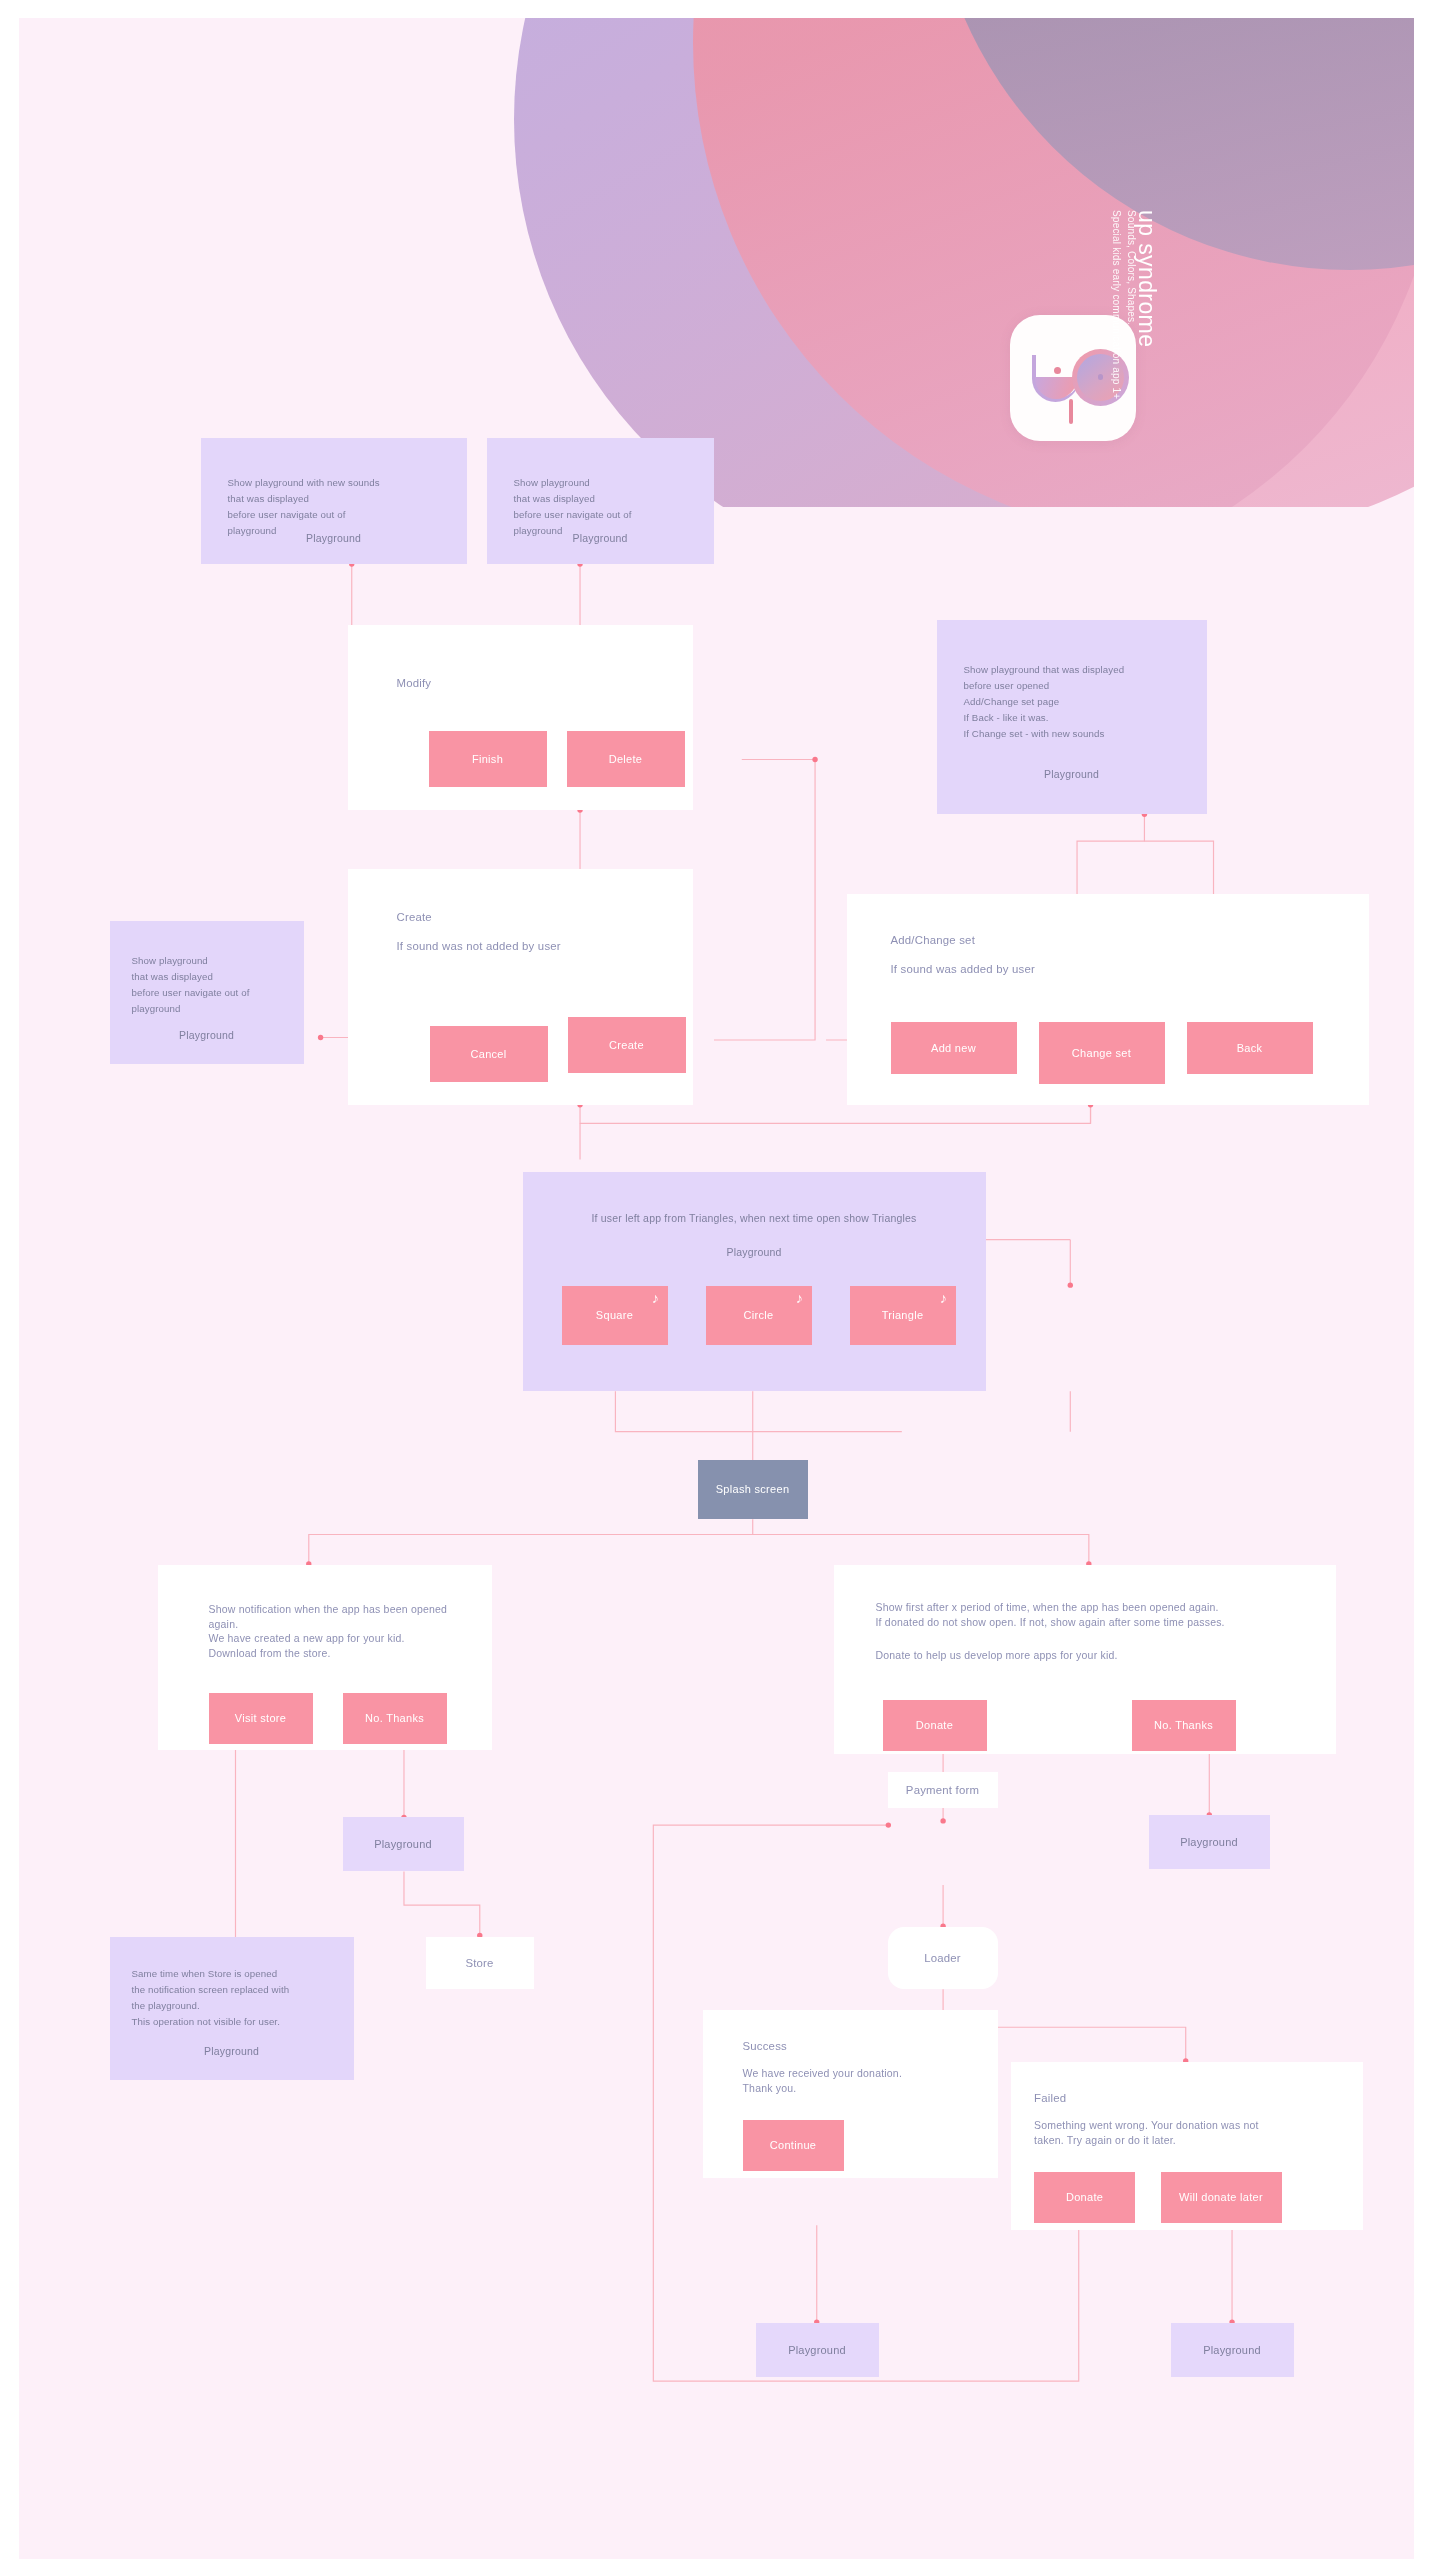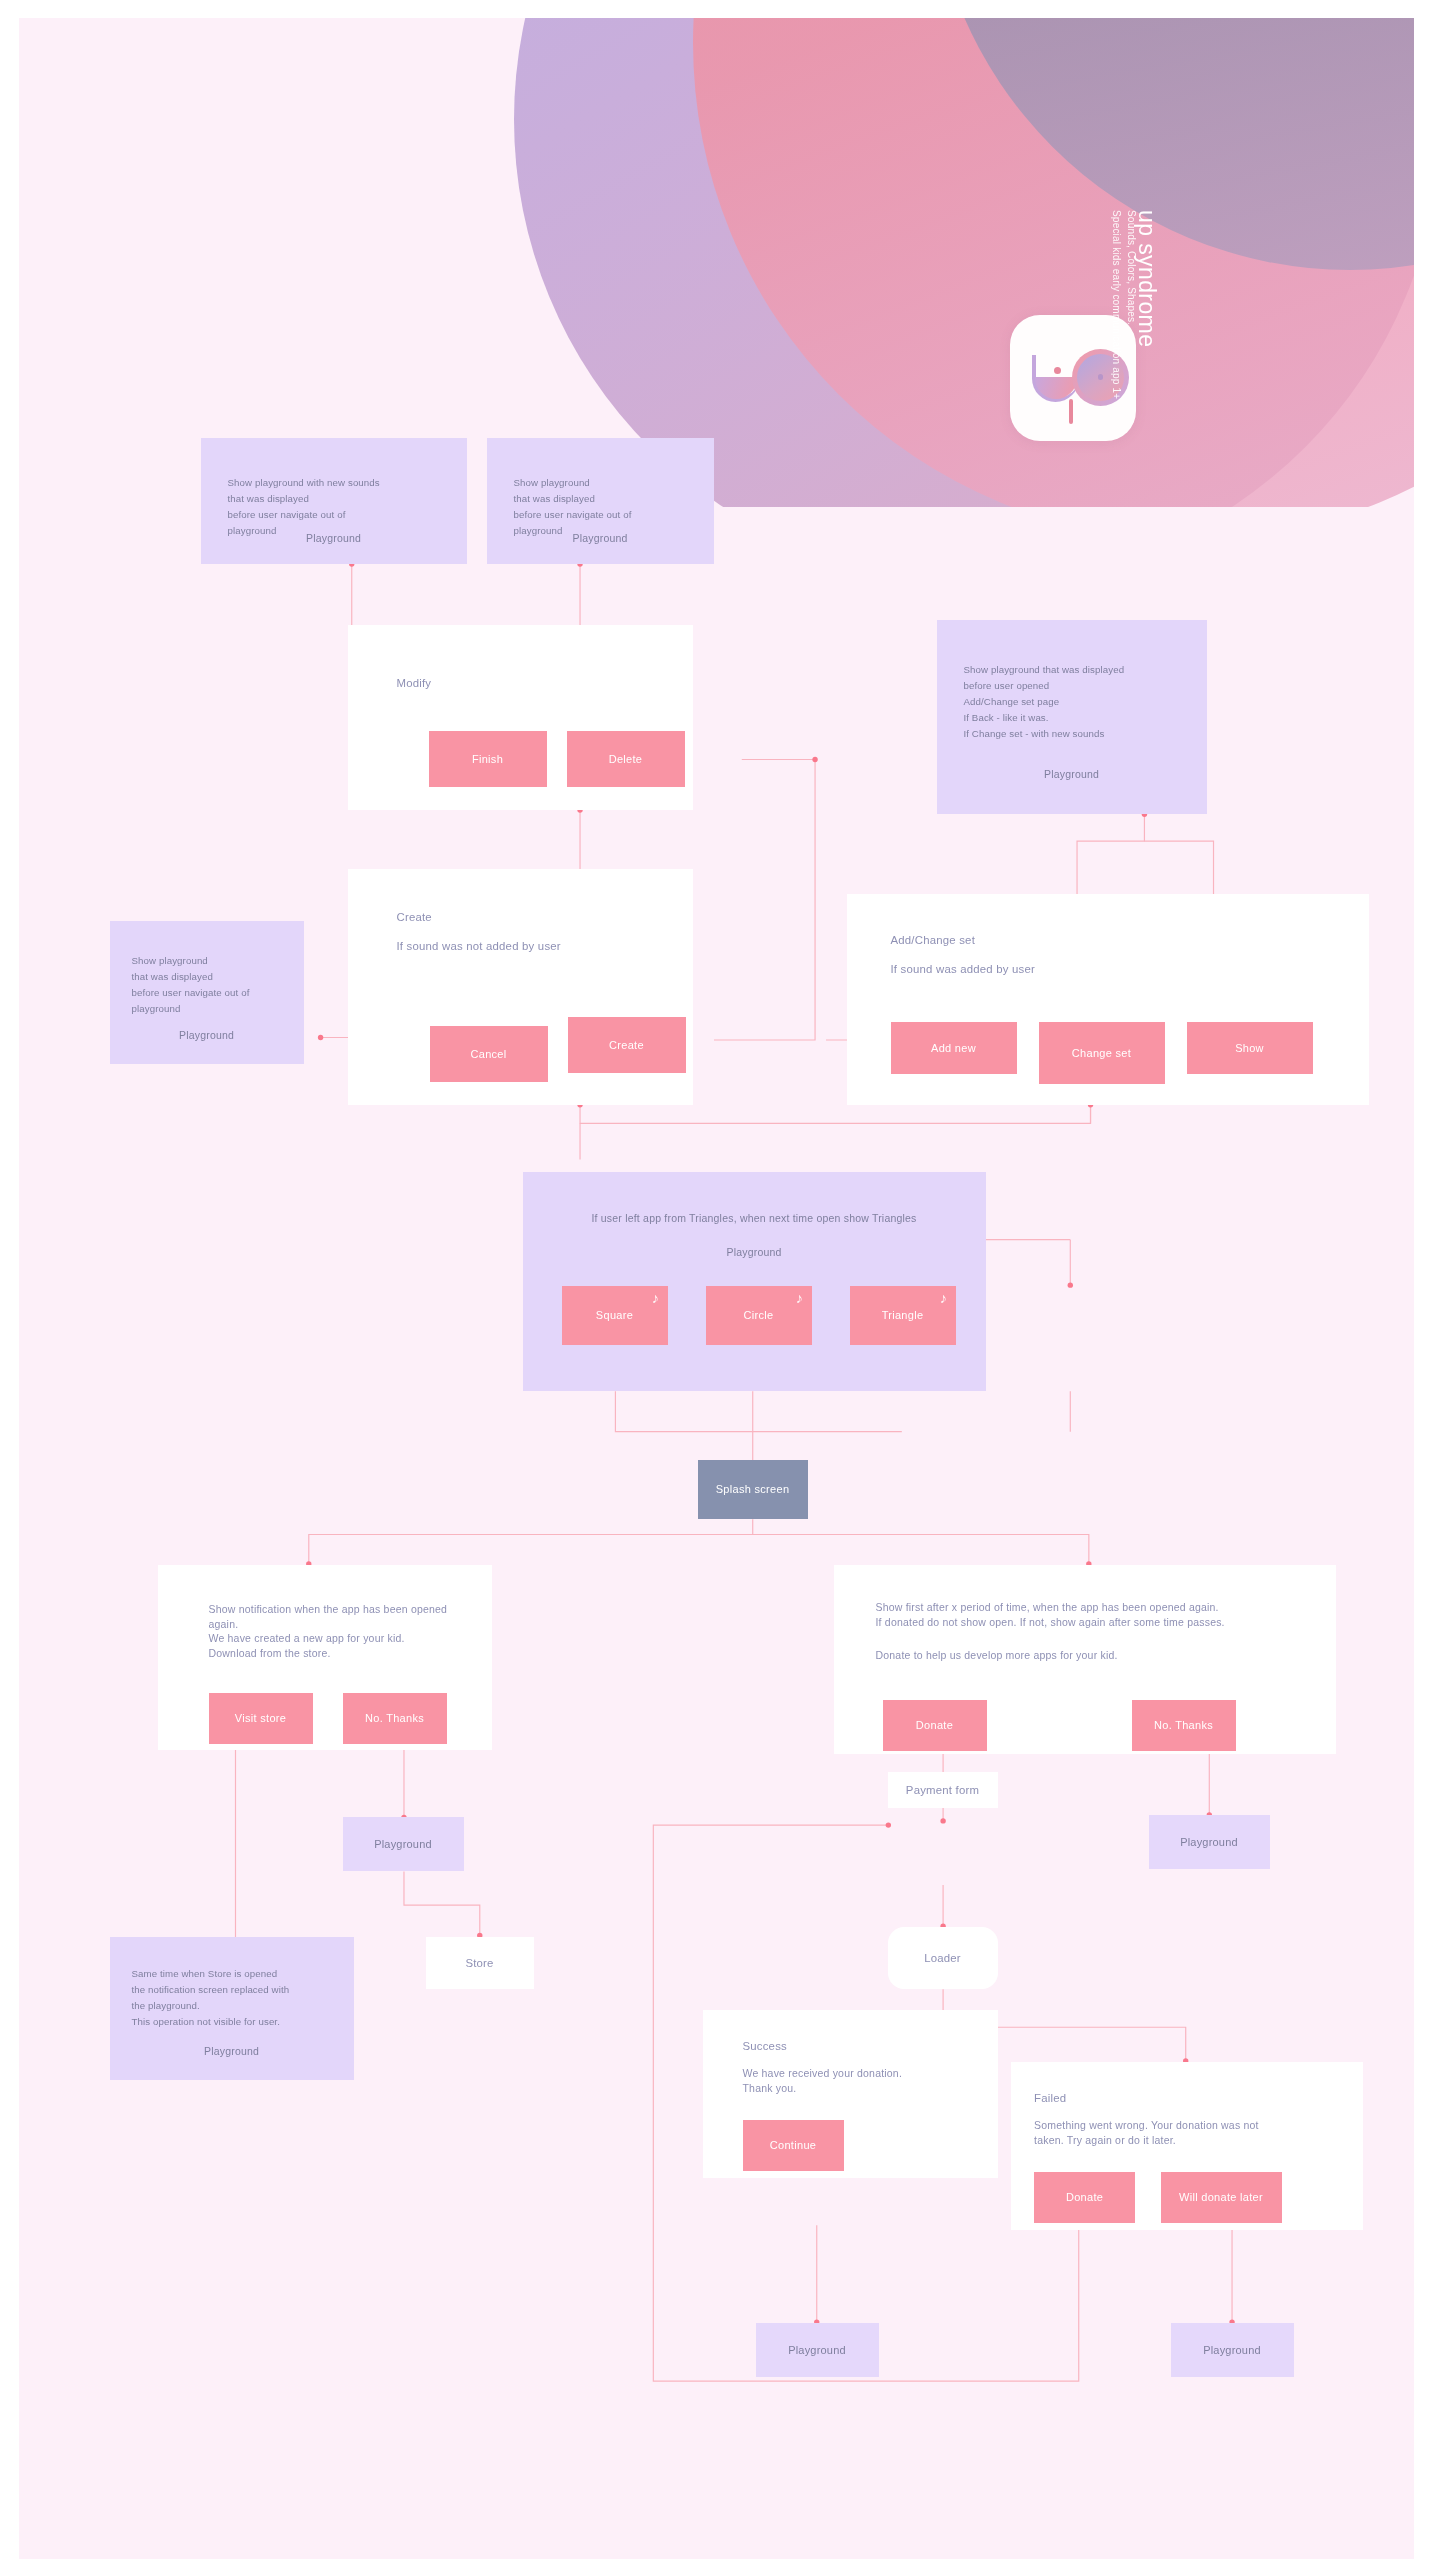--- a/index.html
+++ b/index.html
@@ -273,21 +273,21 @@
 If Back - like it was.
 If Change set - with new sounds</div>
       <div class="note-label" style="left:0;top:148px;width:270px;text-align:center;">Playground</div>
     </div>
 
     <div class="node card-white" style="left:807px;top:876px;width:522px;height:211px;margin-left:21px;">
       <div class="card-title" style="left:44px;top:40px;">Add/Change set</div>
       <div class="card-sub" style="left:44px;top:67px;width:354px;">If sound was added by user</div>
       <div class="btn" style="left:44px;top:128px;width:126px;height:52px;">Add new</div>
       <div class="btn" style="left:192px;top:128px;width:126px;height:62px;">Change set</div>
-      <div class="btn" style="left:340px;top:128px;width:126px;height:52px;">Show</div>
+      <div class="btn" style="left:340px;top:128px;width:126px;height:52px;">Back</div>
     </div>
 
     <div class="node card-note" style="left:504px;top:1154px;width:463px;height:219px;">
       <div class="note-label" style="left:0;top:40px;width:463px;text-align:center;font-size:10.5px;">If user left app from Triangles, when next time open show Triangles</div>
       <div class="note-label" style="left:0;top:74px;width:463px;text-align:center;">Playground</div>
     </div>
     <div class="btn" style="left:543px;top:1268px;width:106px;height:59px;">
       <span>Square</span>
       <span class="btn-note">♪</span>
     </div>

